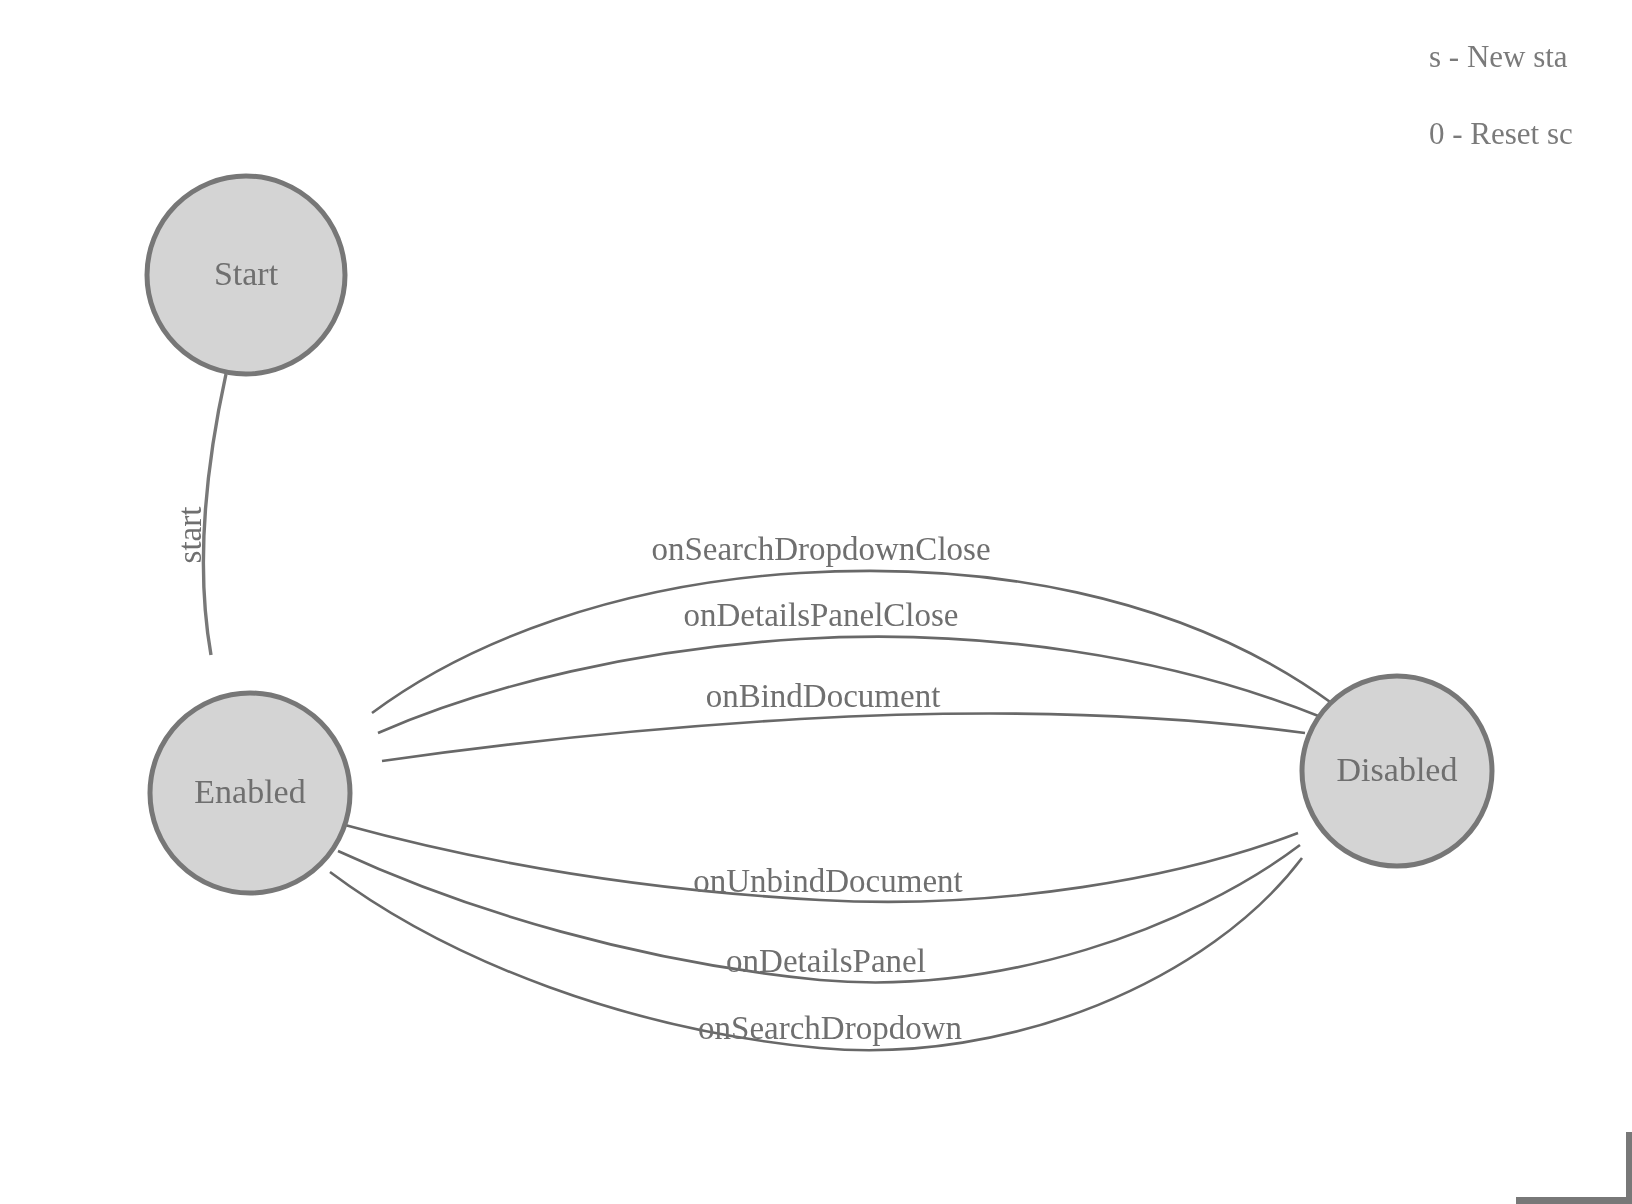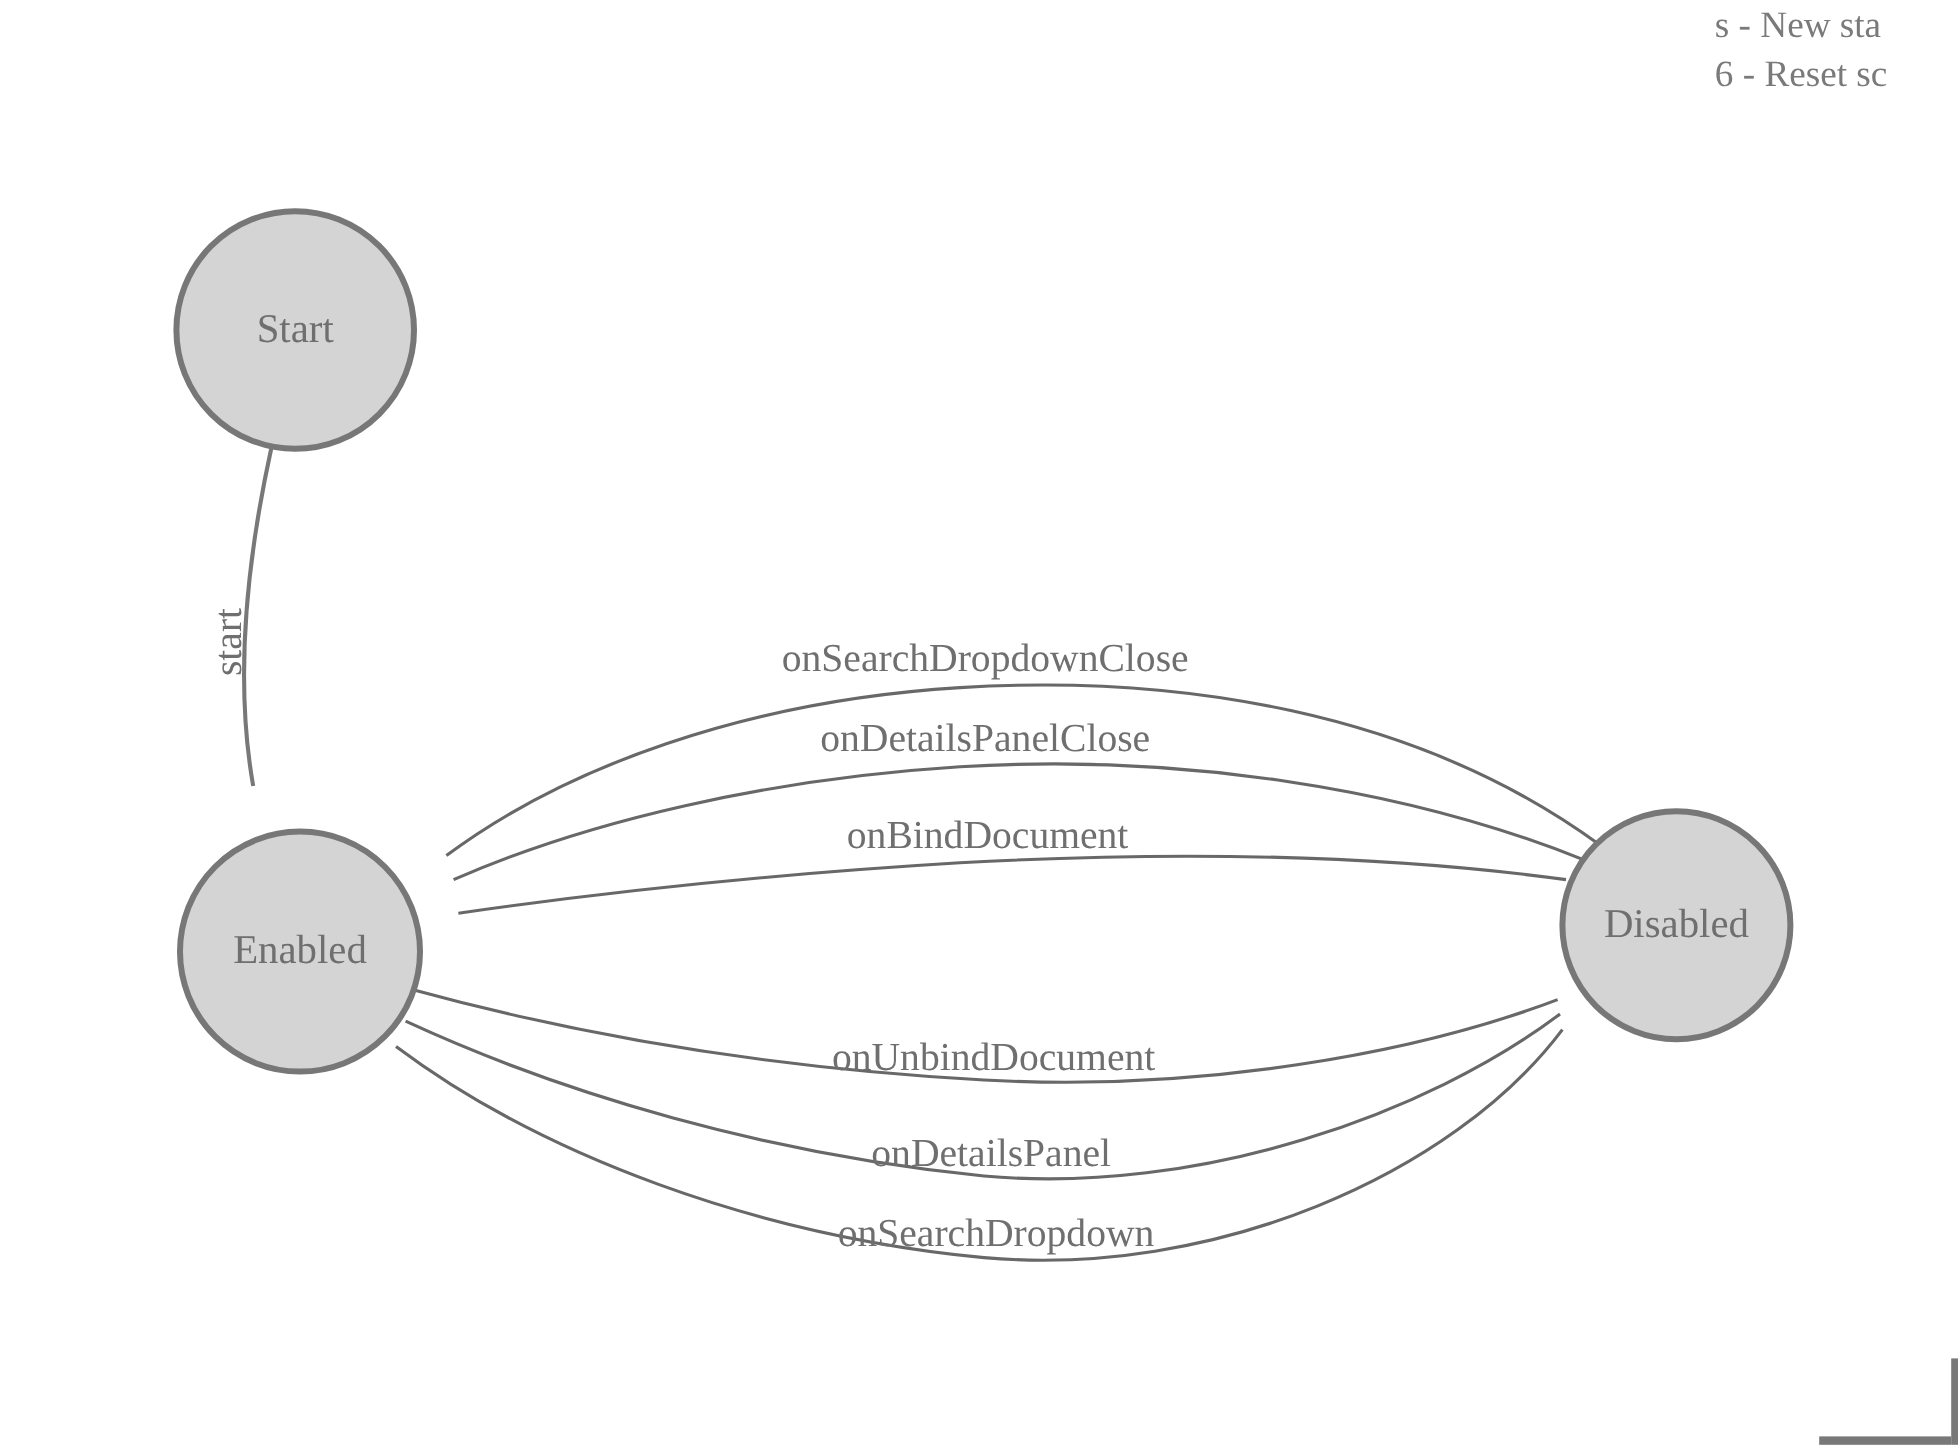--- a/index.html
+++ b/index.html
@@ -36,20 +36,21 @@
     overflow: hidden;
     white-space: nowrap;
     pointer-events: none;
   }
   .help-line {
     font-family: "Liberation Serif", "DejaVu Serif", serif;
     font-size: 31px;
     line-height: 41px;
     color: #7a7a7a;
     white-space: nowrap;
+    margin-top: 36px;
   }
   .scroll-edge-v {
     position: absolute;
     right: 0px;
     bottom: 0px;
     width: 6px;
     height: 72px;
     background: #787878;
   }
   .scroll-edge-h {
@@ -162,19 +163,19 @@
     <text class="edge-label" x="828" y="884">onUnbindDocument</text>
 
     <text class="edge-label" x="826" y="964">onDetailsPanel</text>
 
     <text class="edge-label" x="830" y="1031">onSearchDropdown</text>
 
   </svg>
 
   <div class="help-legend">
     <div class="help-line">s - New sta</div>
-    <div class="help-line">6 - Reset sc</div>
+    <div class="help-line">0 - Reset sc</div>
   </div>
 
   <div class="scroll-edge-v"></div>
   <div class="scroll-edge-h"></div>
 
 </div>
 
 </body></html>

